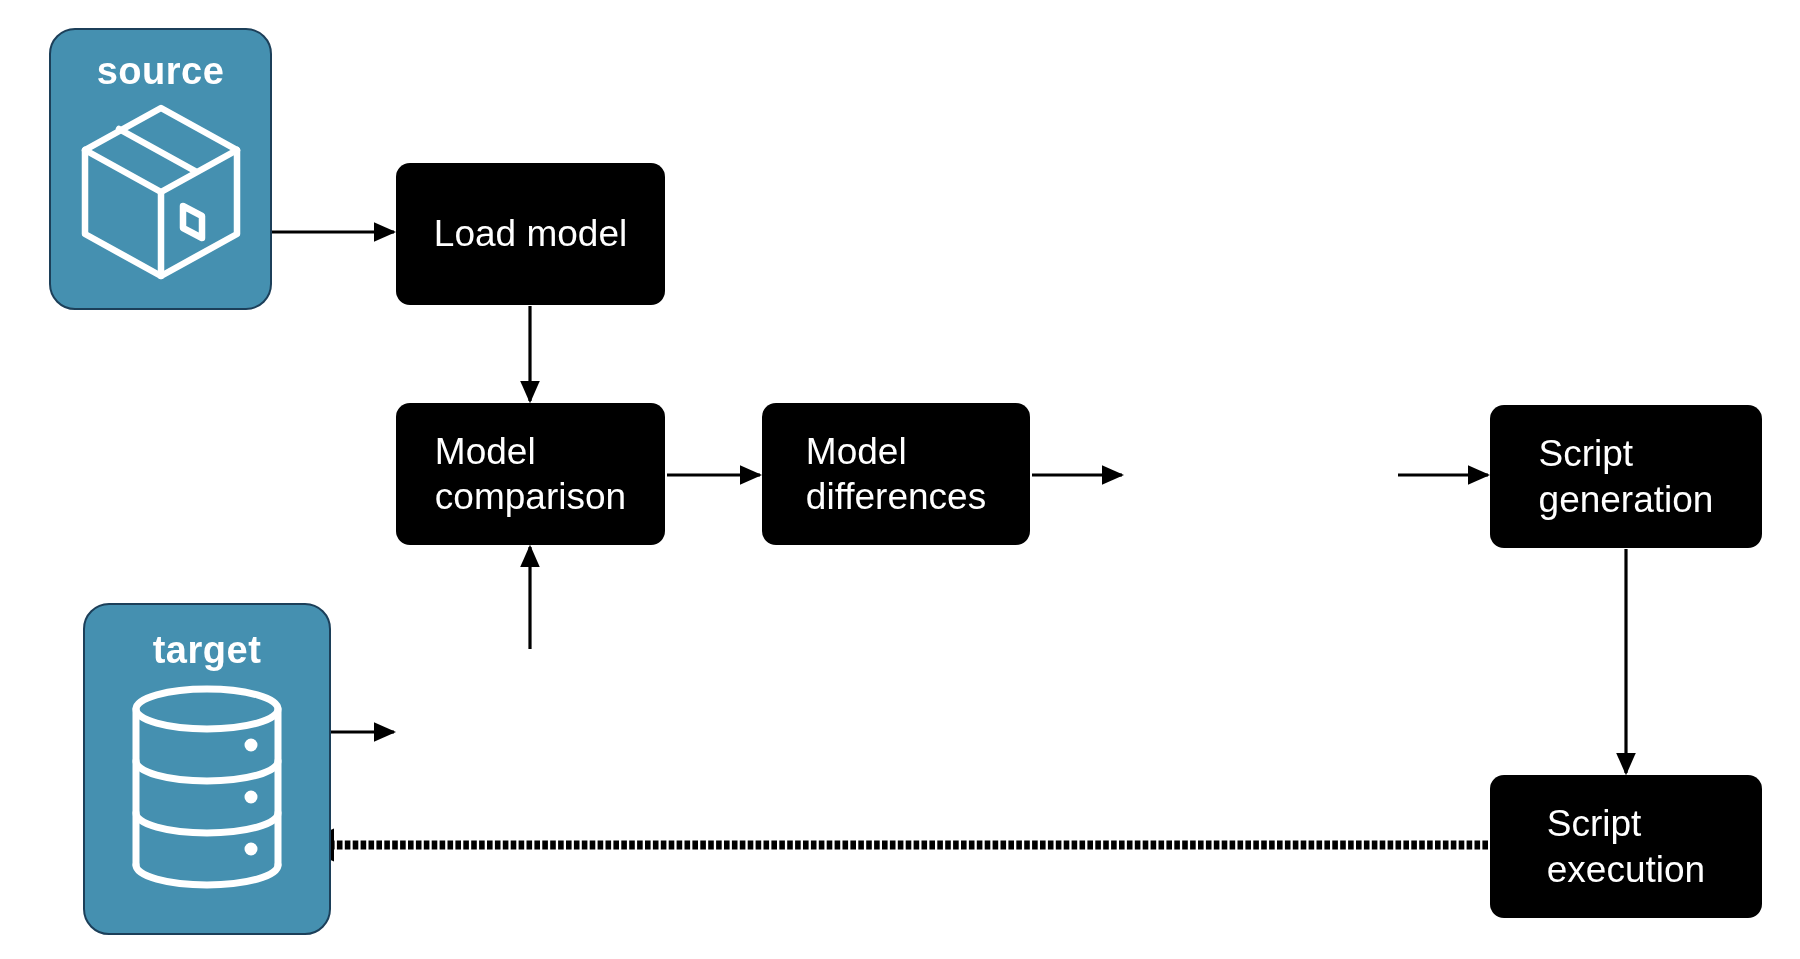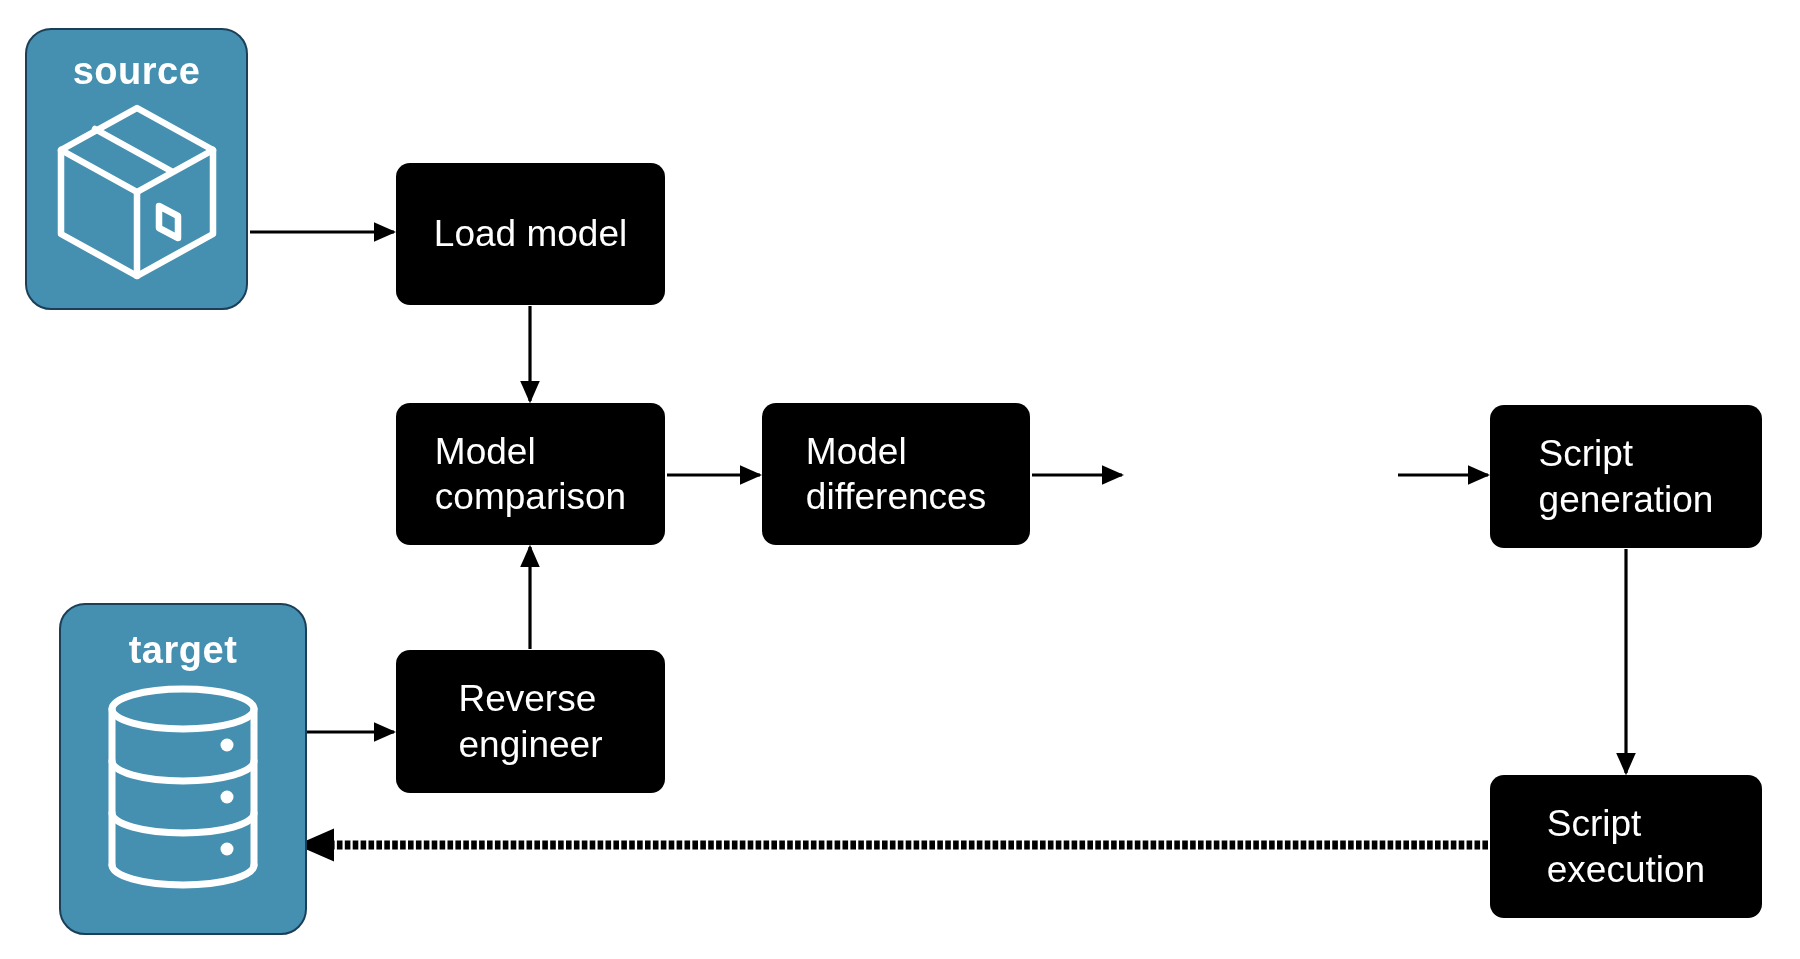--- a/index.html
+++ b/index.html
@@ -19,20 +19,21 @@
   }
   .endpoint {
     position: absolute;
     background: #4590b0;
     border: 2px solid #1c3f59;
     border-radius: 26px;
     box-sizing: border-box;
     display: flex;
     flex-direction: column;
     align-items: center;
+    margin-left: 24px;
   }
   .endpoint-label {
     color: #ffffff;
     font-weight: bold;
     font-size: 38px;
     letter-spacing: 0.5px;
     line-height: 1;
     user-select: none;
   }
   .endpoint-icon {
@@ -143,19 +144,17 @@
   <div class="process" style="left:396px; top:403px; width:269px; height:142px;">Model
 comparison</div>
 
   <div class="process" style="left:762px; top:403px; width:268px; height:142px;">Model
 differences</div>
 
 
   <div class="process" style="left:1490px; top:405px; width:272px; height:143px;">Script
 generation</div>
 
-  <div class="process" style="left:396px; top:650px; width:269px; height:143px;">Reverse
-engineer</div>
 
   <div class="process" style="left:1490px; top:775px; width:272px; height:143px;">Script
 execution</div>
 
 </div>
 
 </body></html>

